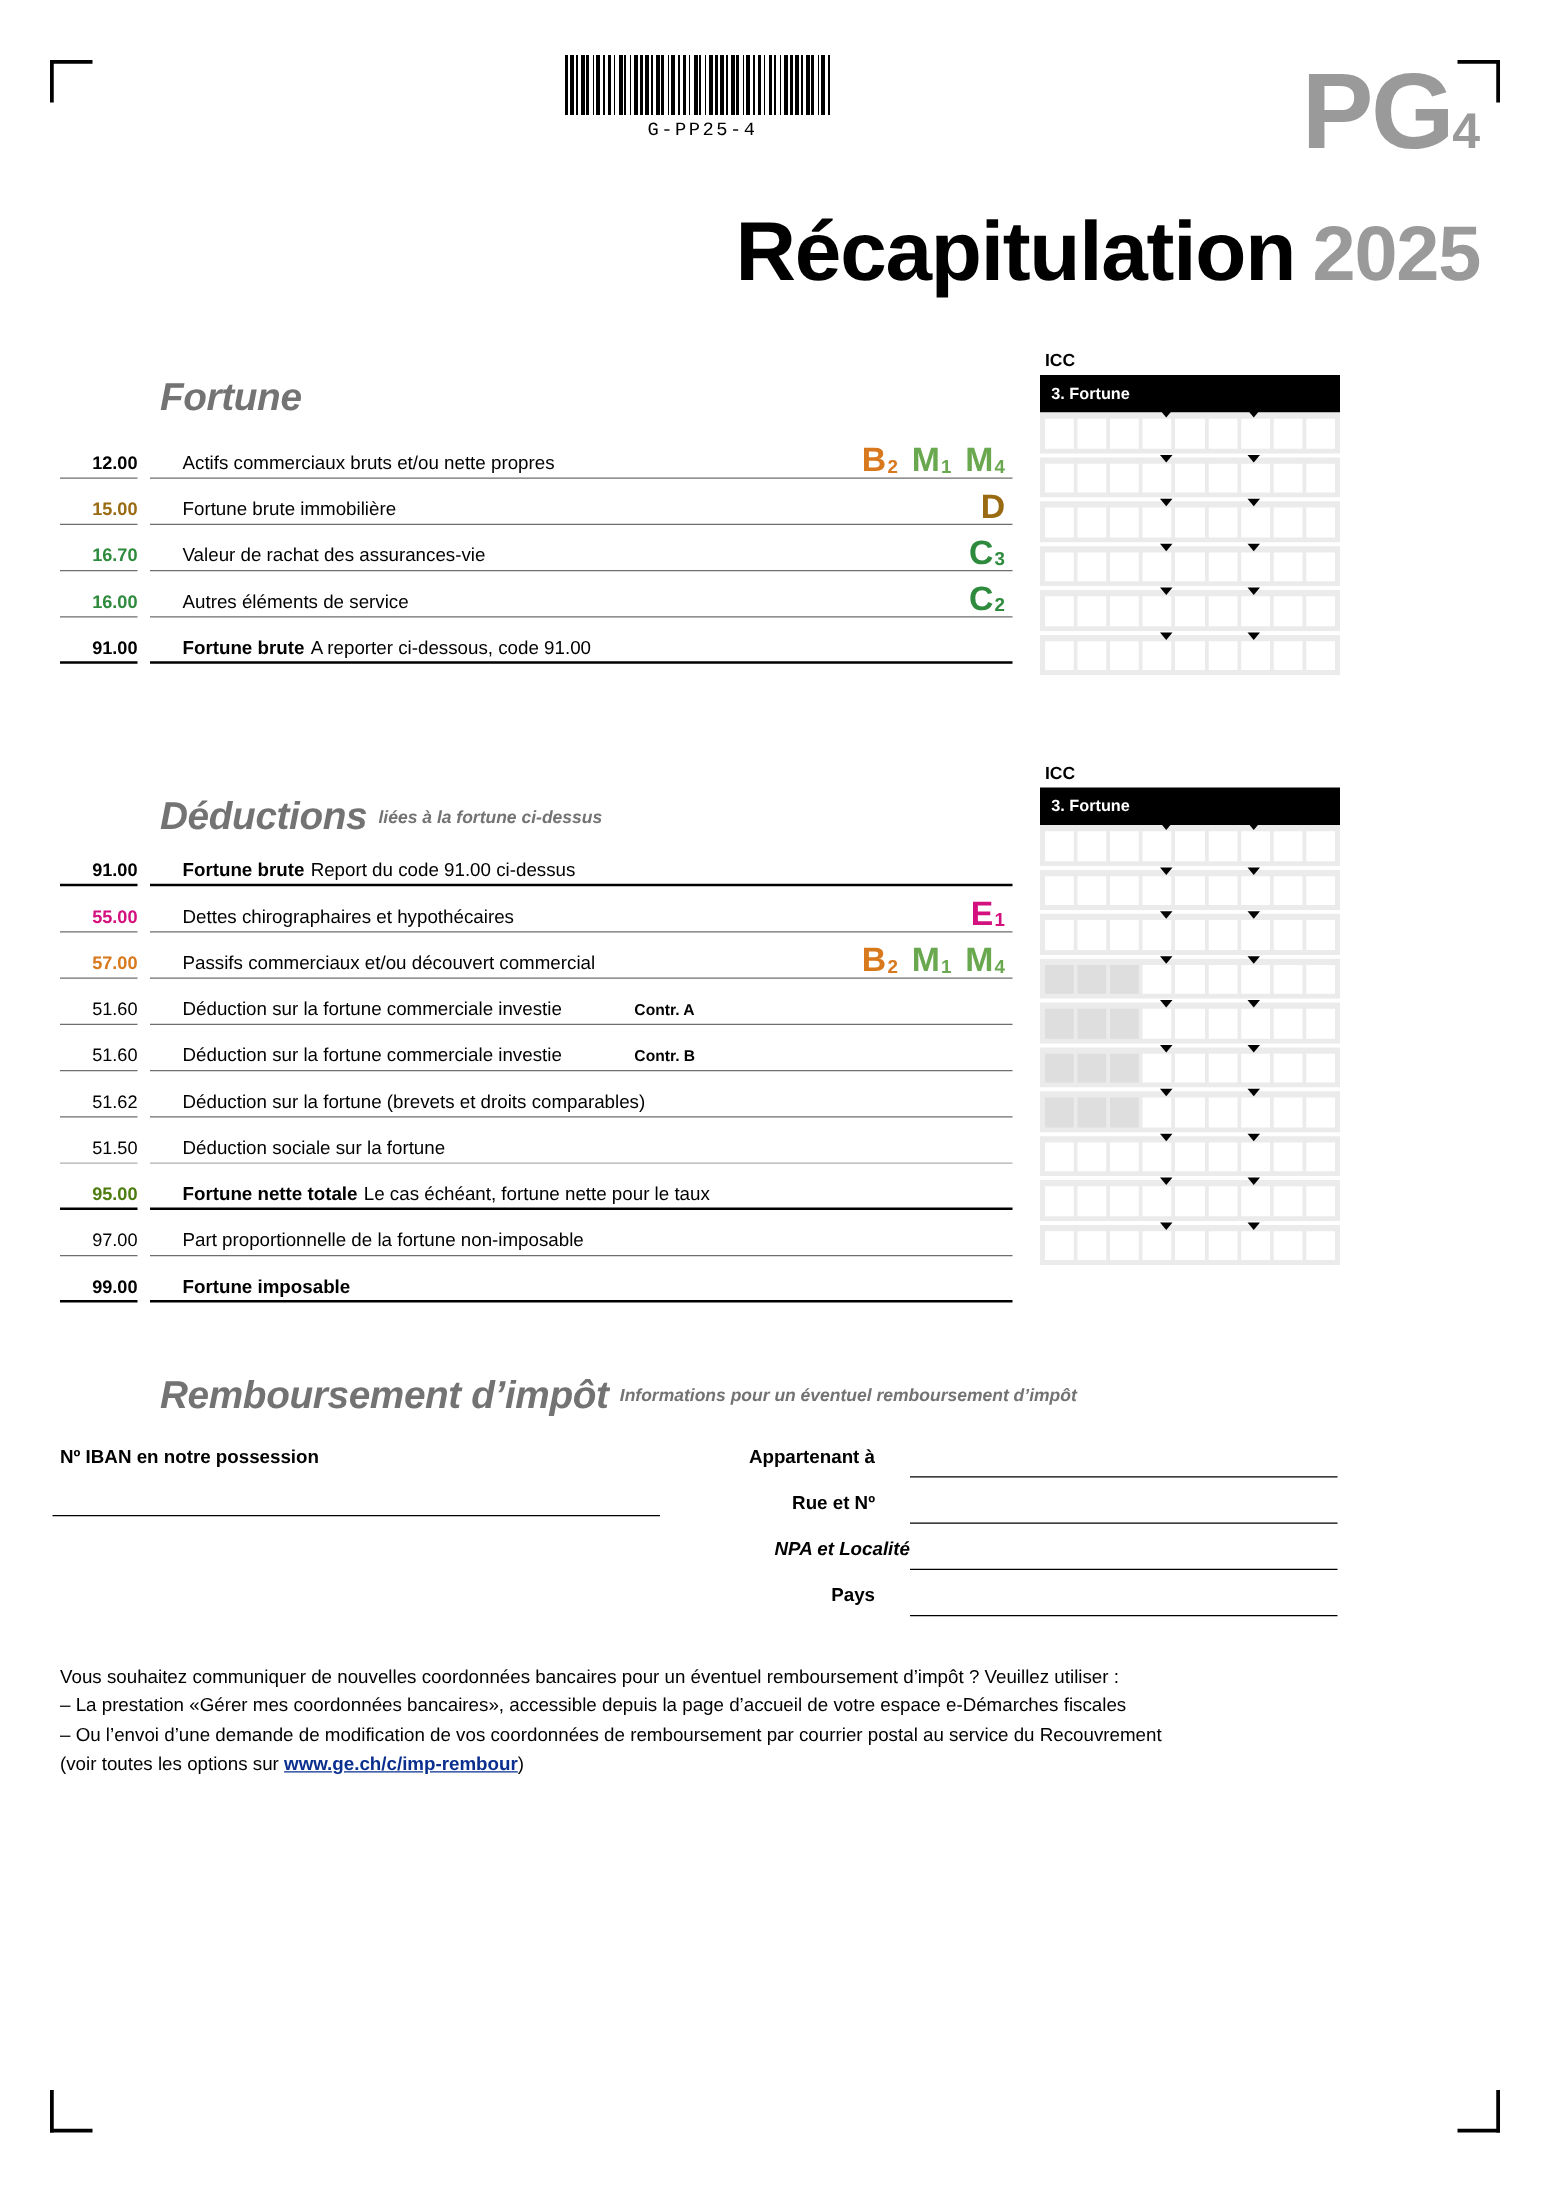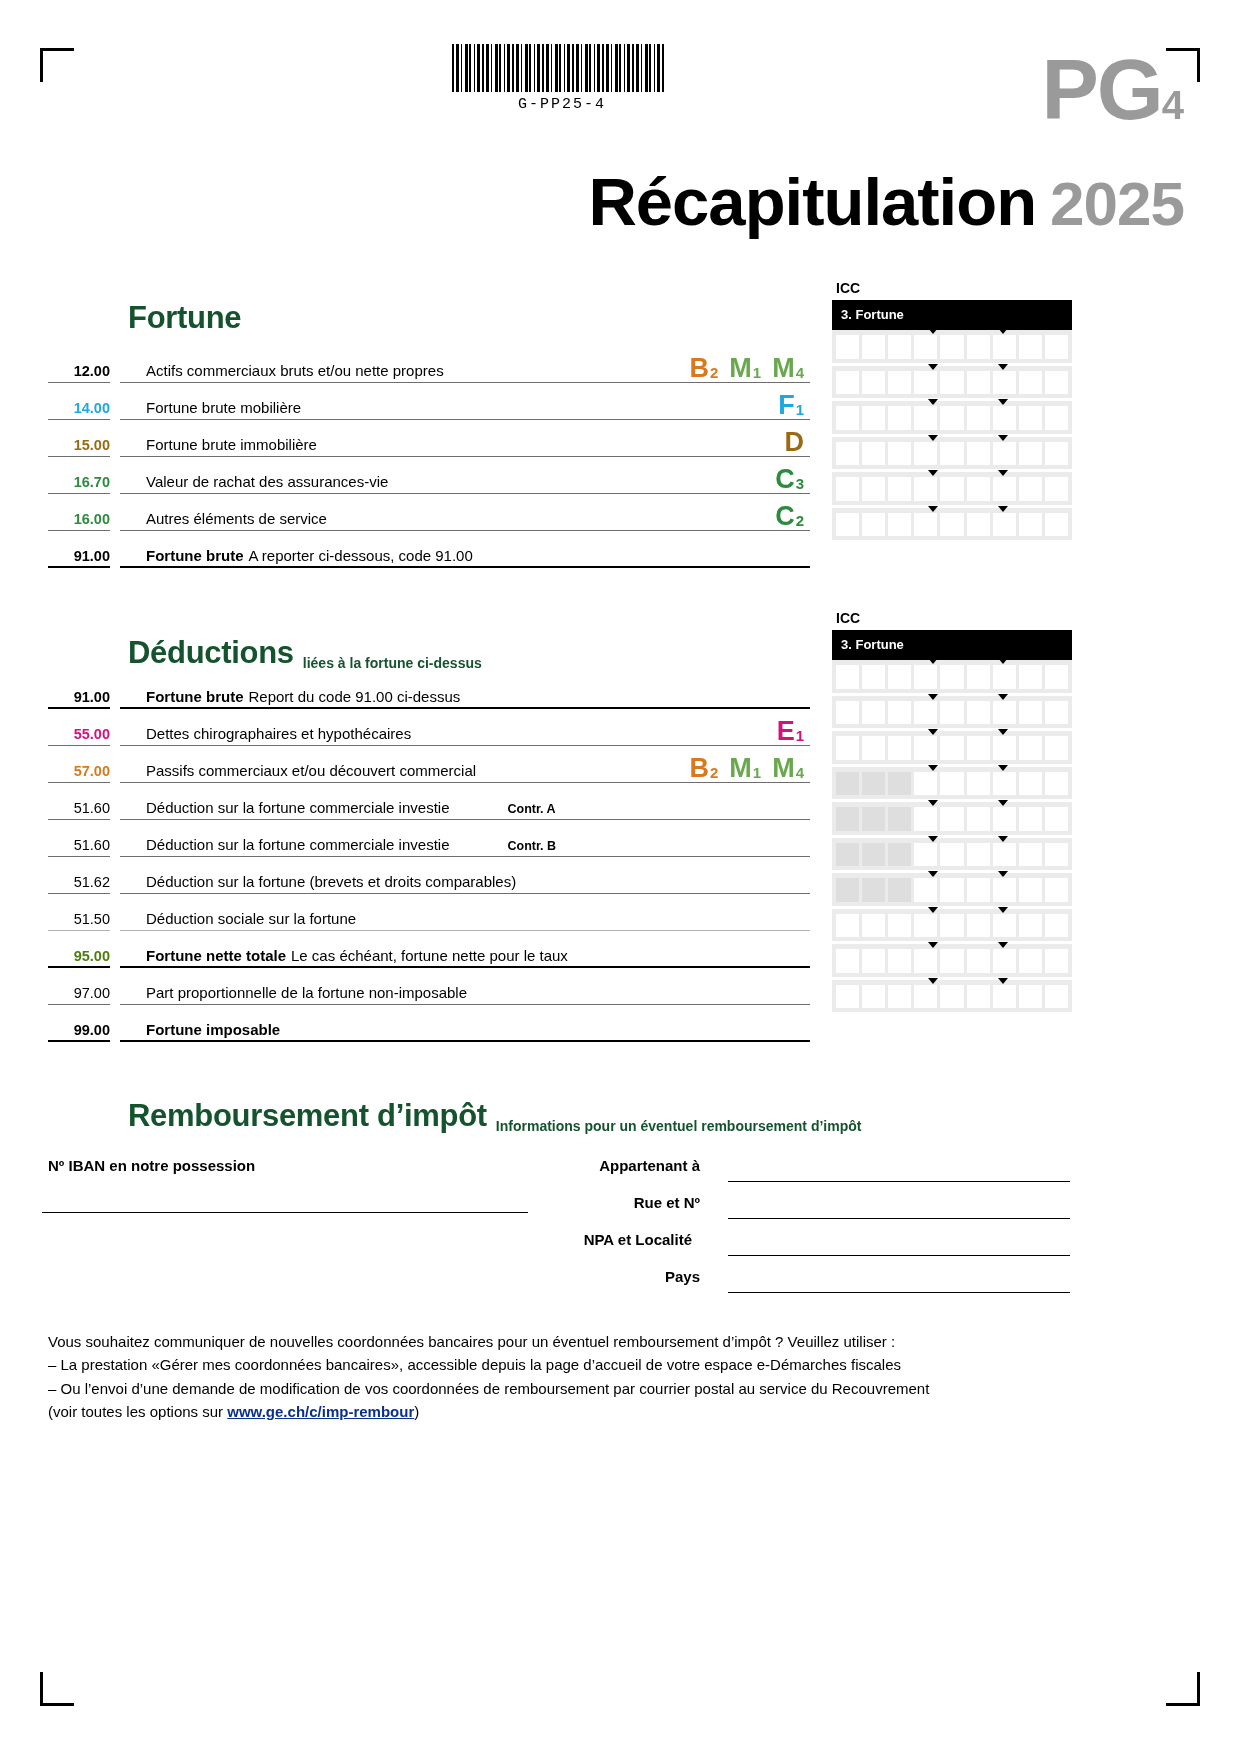--- a/index.html
+++ b/index.html
@@ -107,22 +107,23 @@
     font-weight: bold;
     color: #9a9a9a;
     margin-left: 14px;
     letter-spacing: -1px;
   }
 
   
   .sect-head {
     position: absolute;
     display: flex;
-    align-items: flex-end;
-    color: #14532d;
+    align-items: center;
+    color: #737373;
+    font-style: italic;
   }
   .sect-head .sh-main {
     font-size: 31px;
     font-weight: bold;
     letter-spacing: -0.3px;
   }
   .sect-head .sh-sub {
     font-size: 14px;
     font-weight: bold;
     margin-left: 9px;
@@ -319,31 +320,20 @@
         <span class="lbl-reg">Actifs commerciaux bruts et/ou nette propres</span>
         <div class="letters">
           <span class="L" style="color: rgb(217, 121, 30);">B<sub>2</sub></span>
           <span class="L" style="color: rgb(106, 168, 79);">M<sub>1</sub></span>
           <span class="L" style="color: rgb(106, 168, 79);">M<sub>4</sub></span>
         </div>
       </div>
       <div class="labelline hr-thin"></div>
     </div>
     <div class="row">
-      <div class="code" style="color: rgb(30, 168, 224); font-weight: bold;">14.00</div>
-      <div class="codeline hr-thin"></div>
-      <div class="label">
-        <span class="lbl-reg">Fortune brute mobilière</span>
-        <div class="letters">
-          <span class="L" style="color: rgb(30, 168, 224);">F<sub>1</sub></span>
-        </div>
-      </div>
-      <div class="labelline hr-thin"></div>
-    </div>
-    <div class="row">
       <div class="code" style="color: rgb(154, 106, 18); font-weight: bold;">15.00</div>
       <div class="codeline hr-thin"></div>
       <div class="label">
         <span class="lbl-reg">Fortune brute immobilière</span>
         <div class="letters">
           <span class="L" style="color: rgb(154, 106, 18);">D</span>
         </div>
       </div>
       <div class="labelline hr-thin"></div>
     </div>
@@ -724,21 +714,21 @@
 </div>
 
 <div class="rb-left-label" style="left:48px; top:1157px;">Nº IBAN en notre possession</div>
 <div class="rb-line" style="left:42px; top:1212px; width:486px;"></div>
 
 <div id="rb-fields">
     <div class="rb-right-label" style="left: 480px; top: 1157px;">Appartenant à</div>
     <div class="rb-line" style="left: 728px; top: 1181px; width: 342px;"></div>
     <div class="rb-right-label" style="left: 480px; top: 1194px;">Rue et Nº</div>
     <div class="rb-line" style="left: 728px; top: 1218px; width: 342px;"></div>
-    <div class="rb-right-label" style="left: 472px; top: 1231px;">NPA et Localité</div>
+    <div class="rb-right-label" style="left: 508px; top: 1231px; font-style: italic;">NPA et Localité</div>
     <div class="rb-line" style="left: 728px; top: 1255px; width: 342px;"></div>
     <div class="rb-right-label" style="left: 480px; top: 1268px;">Pays</div>
     <div class="rb-line" style="left: 728px; top: 1292px; width: 342px;"></div>
   </div>
 
 <div class="footer">
   <div>Vous souhaitez communiquer de nouvelles coordonnées bancaires pour un éventuel remboursement d’impôt ? Veuillez utiliser :</div>
   <div>–  La prestation «Gérer mes coordonnées bancaires», accessible depuis la page d’accueil de votre espace e-Démarches fiscales</div>
   <div>–  Ou l’envoi d’une demande de modification de vos coordonnées de remboursement par courrier postal au service du Recouvrement</div>
   <div>

